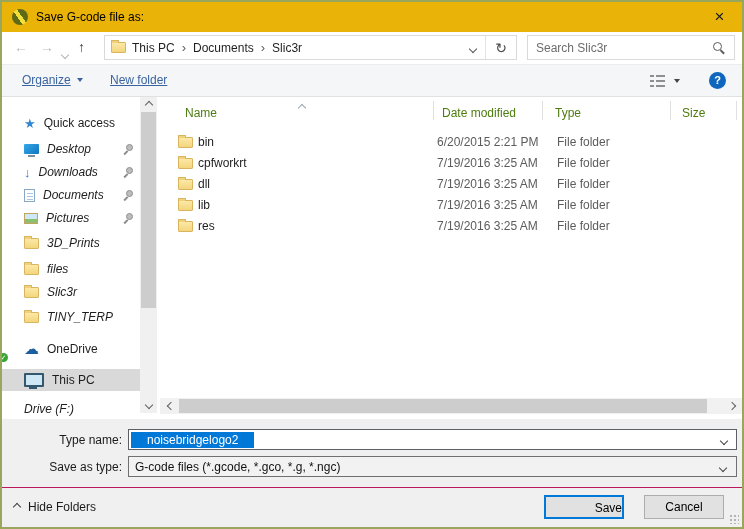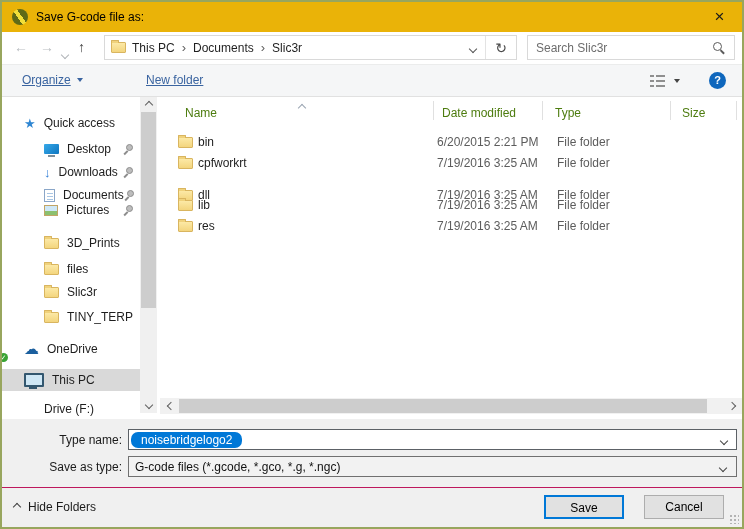--- a/index.html
+++ b/index.html
@@ -39,34 +39,34 @@
   .chev.up{transform:rotate(-135deg);}
   .chev.left{transform:rotate(135deg);}
   .chev.right{transform:rotate(-45deg);}
   .tri{display:inline-block;width:0;height:0;border-left:3.5px solid transparent;border-right:3.5px solid transparent;border-top:4px solid currentColor;}
 
   
   .toolbar{position:absolute;left:0;top:62px;right:0;height:33px;background:#f5f6f7;border-top:1px solid #ebecec;border-bottom:1px solid #e1e1e1;box-sizing:border-box;}
   .tool-btn{position:absolute;top:0;height:31px;line-height:31px;color:#3a64a0;cursor:pointer;text-decoration:underline;}
   .btn-organize{left:20px;}
   .btn-organize .tri{margin-left:6px;vertical-align:2px;}
-  .btn-newfolder{left:108px;margin-left:36px;}
+  .btn-newfolder{left:108px;}
   .view-group{position:absolute;right:62px;top:9px;color:#444;cursor:pointer;}
   .icon-view{display:inline-block;width:15px;height:12px;vertical-align:-2px;
     background-image:repeating-linear-gradient(to bottom,#8f8f8f 0 2px,transparent 2px 5px),repeating-linear-gradient(to bottom,#8f8f8f 0 2px,transparent 2px 5px);
     background-size:4px 12px,9px 12px;background-position:0 0,6px 0;background-repeat:no-repeat;}
   .view-group .tri{margin-left:9px;vertical-align:2px;color:#444;}
   .icon-help{position:absolute;right:16px;top:7px;width:17px;height:17px;border-radius:50%;background:#0f67bd;color:#fff;font-weight:bold;font-size:11px;text-align:center;line-height:17px;cursor:pointer;}
 
   
   .sidebar{position:absolute;left:0;top:95px;width:158px;height:322px;background:#fff;overflow:hidden;}
   .srow{position:absolute;left:0;width:138px;height:22px;display:flex;align-items:center;cursor:pointer;box-sizing:border-box;}
   .srow.sel{background:#d9d9d9;}
   .lvl0{padding-left:22px;}
-  .lvl1{padding-left:42px;}
+  .lvl1{padding-left:22px;font-style:italic;}
   .sicon{margin-right:8px;flex:none;position:relative;}
   .slabel{white-space:nowrap;text-align:center;}
   .icon-star{color:#2f86d2;font-size:13px;}
   .icon-desktop{width:15px;height:10px;border-radius:1px;background:linear-gradient(135deg,#36a9e9,#0f76c0);position:relative;}
   .icon-desktop::after{content:"";position:absolute;left:4px;bottom:-3px;width:7px;height:2px;background:#7f8f9a;}
   .icon-down{color:#2e7cd6;font-size:13px;font-weight:bold;}
   .icon-doc{width:11px;height:13px;background:#fff;border:1px solid #8aa6c8;box-sizing:border-box;
     background-image:repeating-linear-gradient(#a9c6e4 0 1px,transparent 1px 3px);background-size:6px 9px;background-position:2px 3px;background-repeat:no-repeat;}
   .icon-pic{width:14px;height:11px;border:1px solid #c2a565;box-sizing:border-box;background:linear-gradient(#cfe8f7 55%,#8cc06f 55%);}
   .icon-folder{width:15px;height:11px;background:linear-gradient(#fce9a6,#f3d57e);border:1px solid #d9b55f;border-radius:1px;position:relative;box-sizing:border-box;}
@@ -107,32 +107,32 @@
   .hscroll .arr.l{left:2px;}
   .hscroll .arr.r{right:2px;}
   .hthumb{position:absolute;left:19px;top:1px;width:528px;height:14px;background:#cdcdcd;}
 
   
   .fieldband{position:absolute;left:0;top:417px;right:0;height:68px;background:#f0f0f0;}
   .flabel{position:absolute;left:0;width:120px;text-align:right;color:#1b1b1b;white-space:nowrap;}
   .flabel.fn{top:14px;}
   .flabel.ft{top:41px;}
   .fn-input{position:absolute;left:126px;right:5px;top:10px;height:21px;background:#fff;border:1px solid #5c6166;box-sizing:border-box;display:flex;align-items:center;cursor:text;}
-  .fn-sel{margin-left:2px;background:#0078d7;color:#fff;padding:1px 10px;white-space:nowrap;border-radius:7px;}
+  .fn-sel{margin-left:2px;background:#0078d7;color:#fff;padding:1px 16px;white-space:nowrap;}
   .combo{position:absolute;left:126px;right:5px;top:37px;height:21px;background:#f2f2f2;border:1px solid #707070;box-sizing:border-box;display:flex;align-items:center;cursor:pointer;}
   .combo-text{margin-left:6px;color:#111;white-space:nowrap;}
   .combo-chev{margin-left:auto;margin-right:10px;color:#444;}
   .fn-chev{position:absolute;right:9px;color:#444;}
 
   
   .footer{position:absolute;left:0;top:485px;right:0;height:40px;background:#f0f0f0;border-top:1px solid #be185d;box-sizing:border-box;}
   .hidefolders{position:absolute;left:12px;top:12px;color:#1b1b1b;cursor:pointer;}
   .hidefolders .chev{color:#3f3f3f;margin-right:8px;vertical-align:1px;}
   .btn{position:absolute;top:7px;width:80px;height:24px;background:#e1e1e1;text-align:center;line-height:22px;color:#000;cursor:pointer;box-sizing:border-box;}
-  .btn-save{left:542px;border:2px solid #0078d7;}
+  .btn-save{left:542px;border:2px solid #0078d7;text-align:right;}
   .btn-cancel{left:642px;border:1px solid #adadad;}
   .grip{position:absolute;right:3px;bottom:3px;width:11px;height:11px;
     background-image:radial-gradient(#b3b3b3 1px,transparent 1.3px);background-size:4px 4px;background-position:1px 1px;}
 </style>
 </head>
 <body>
 
 <div class="dialog">
 
   <div class="titlebar">
@@ -185,21 +185,21 @@
     <div class="srow lvl1" style="top:64px">
       <span class="sicon icon-down">↓</span>
       <span class="slabel">Downloads</span>
       <span class="icon-pin"></span>
     </div>
     <div class="srow lvl1" style="top:87px">
       <span class="sicon icon-doc"></span>
       <span class="slabel">Documents</span>
       <span class="icon-pin"></span>
     </div>
-    <div class="srow lvl1" style="top:102px">
+    <div class="srow lvl1" style="top:110px">
       <span class="sicon icon-pic"></span>
       <span class="slabel">Pictures</span>
       <span class="icon-pin"></span>
     </div>
     <div class="srow lvl1" style="top:135px">
       <span class="sicon icon-folder"></span>
       <span class="slabel">3D_Prints</span>
     </div>
     <div class="srow lvl1" style="top:161px">
       <span class="sicon icon-folder"></span>
@@ -253,21 +253,21 @@
       <span class="ftype">File folder</span>
       <span class="fsize"></span>
     </div>
     <div class="frow" style="top:56px">
       <span class="icon-folder"></span>
       <span class="fname">cpfworkrt</span>
       <span class="fdate">7/19/2016 3:25 AM</span>
       <span class="ftype">File folder</span>
       <span class="fsize"></span>
     </div>
-    <div class="frow" style="top:88px">
+    <div class="frow" style="top:77px">
       <span class="icon-folder"></span>
       <span class="fname">dll</span>
       <span class="fdate">7/19/2016 3:25 AM</span>
       <span class="ftype">File folder</span>
       <span class="fsize"></span>
     </div>
     <div class="frow" style="top:98px">
       <span class="icon-folder"></span>
       <span class="fname">lib</span>
       <span class="fdate">7/19/2016 3:25 AM</span>

